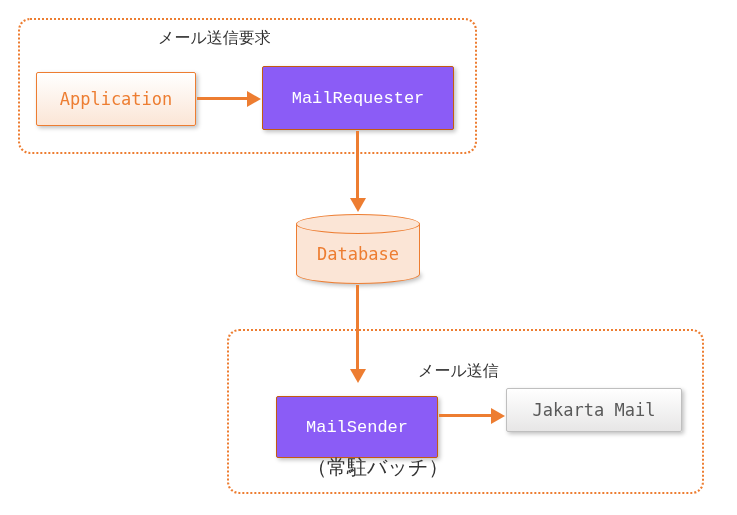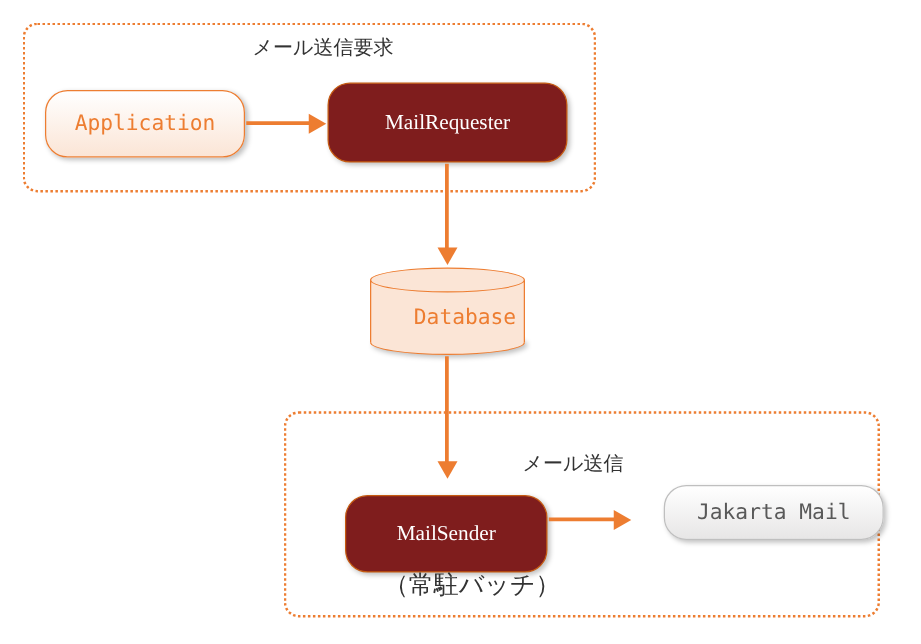--- a/index.html
+++ b/index.html
@@ -19,48 +19,47 @@
     position: absolute;
     font-size: 16px;
     color: #333;
     white-space: nowrap;
   }
   .node {
     position: absolute;
     display: flex;
     align-items: center;
     justify-content: center;
-    border-radius: 18px;
+    border-radius: 2px;
     font-size: 17px;
     font-weight: 500;
     box-shadow: 2px 2px 4px rgba(0,0,0,0.25);
   }
   .node-app {
     background: linear-gradient(#ffffff, #fbe5d6);
     border: 1.5px solid #ed7d31;
     color: #ed7d31;
     font-family: Consolas, monospace;
   }
   .node-orange {
-    background: #7f1d1d;
+    background: #8b5cf6;
     border: 1.5px solid #c55a11;
     color: #ffffff;
-    font-family: Liberation Serif, serif;
+    font-family: Liberation Mono, monospace;
   }
   .node-grey {
     background: linear-gradient(#ffffff, #e7e6e6);
     border: 1.5px solid #bfbfbf;
     color: #595959;
     font-family: Consolas, monospace;
   }
   .cylinder {
     position: absolute;
     width: 124px;
     height: 70px;
-    padding-left: 14px;
   }
   .cyl-body {
     position: absolute;
     top: 10px;
     left: 0;
     width: 100%;
     height: 50px;
     background: #fbe5d6;
     border-left: 1.5px solid #ed7d31;
     border-right: 1.5px solid #ed7d31;
@@ -127,21 +126,21 @@
   .sublabel {
     position: absolute;
     font-size: 20px;
     color: #333;
   }
 </style>
 </head>
 <body>
 
 <div class="group-box" style="left:18px; top:18px; width:459px; height:136px;"></div>
-<div class="group-label" style="left:158px; top:28px;margin-left:44px;">メール送信要求</div>
+<div class="group-label" style="left:158px; top:28px;">メール送信要求</div>
 
 <div class="node node-app" style="left:36px; top:72px; width:160px; height:54px;">
   <span>Application</span>
 </div>
 
 <div class="arrow">
   <div class="arrow-line-h" style="left:197px; top:97px; width:51px;"></div>
   <div class="arrow-head-right" style="left:247px; top:90.5px;"></div>
 </div>
 
@@ -172,15 +171,15 @@
 <div class="node node-orange" style="left:276px; top:396px; width:162px; height:62px;">
   <span>MailSender</span>
 </div>
 <div class="sublabel" style="left:307px; top:454px;">（常駐バッチ）</div>
 
 <div class="arrow">
   <div class="arrow-line-h" style="left:439px; top:414px; width:53px;"></div>
   <div class="arrow-head-right" style="left:491px; top:407.5px;"></div>
 </div>
 
-<div class="node node-grey" style="left:506px; top:388px; width:176px; height:44px;margin-left:25px;">
+<div class="node node-grey" style="left:506px; top:388px; width:176px; height:44px;">
   <span>Jakarta Mail</span>
 </div>
 
 </body></html>

